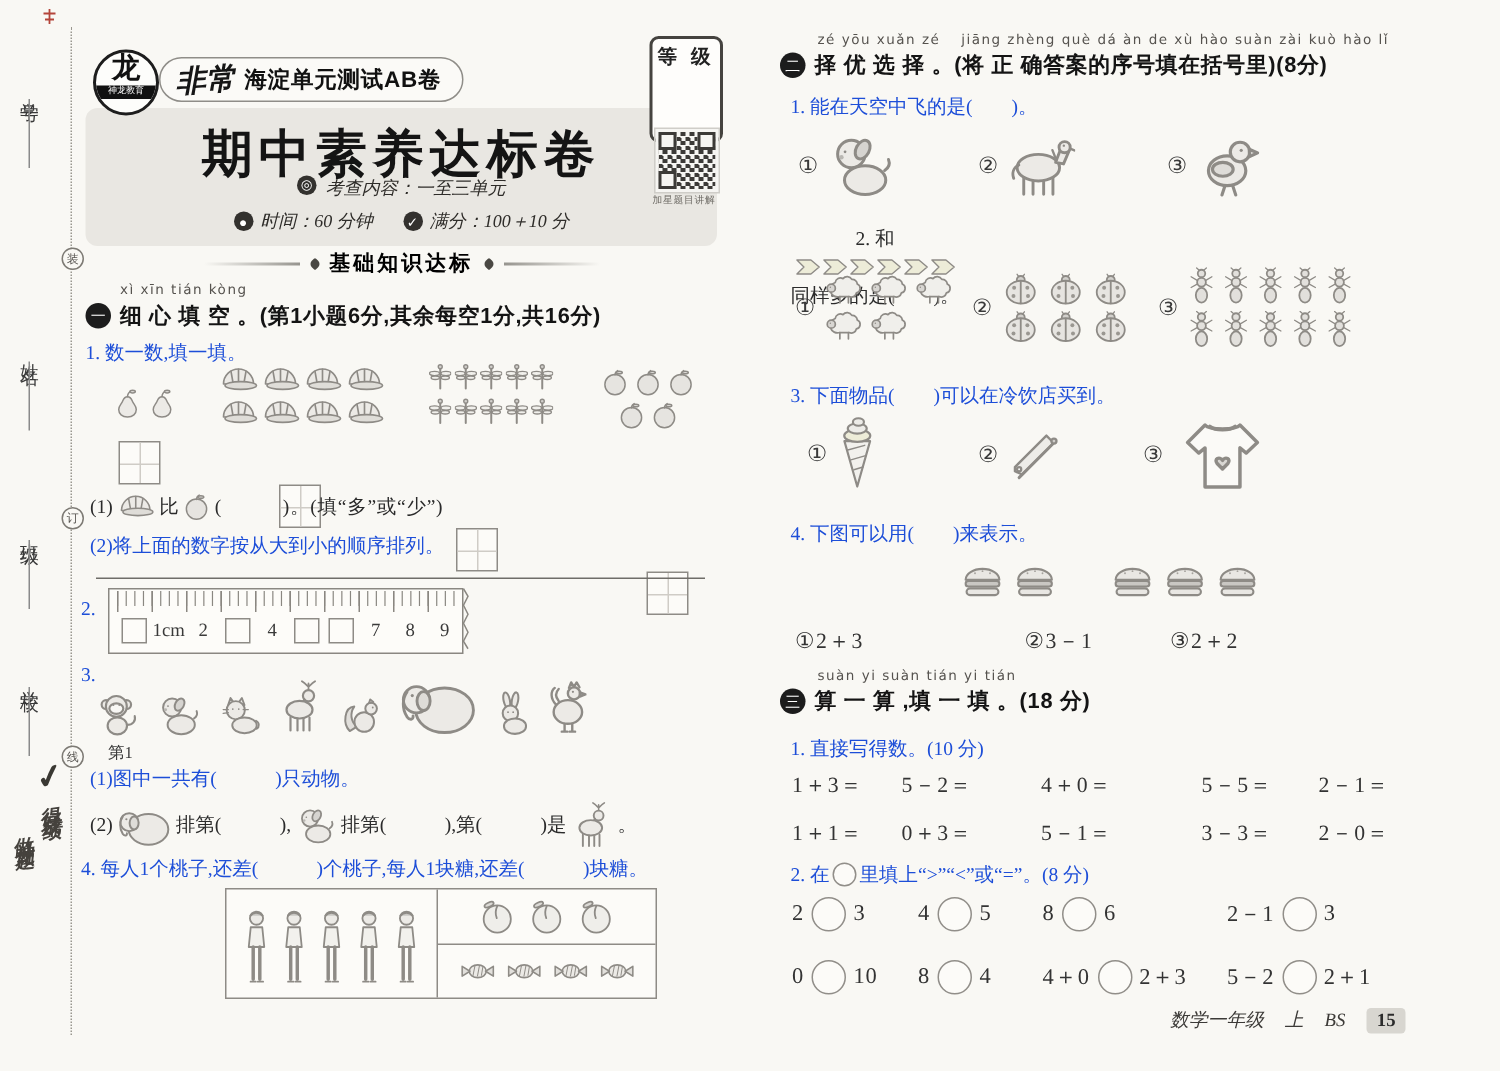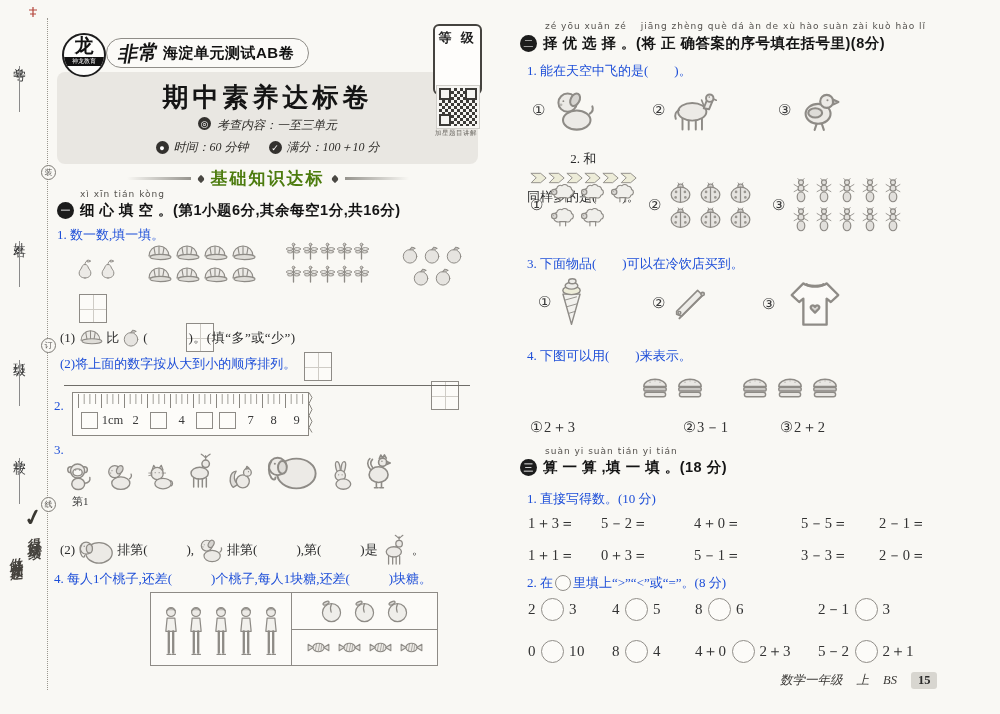--- a/index.html
+++ b/index.html
@@ -20,39 +20,39 @@
   
   .band{left:57px;top:72px;width:421px;height:92px;background:#e9e7e2;border-radius:8px;}
   .logo-circle{left:62px;top:33px;width:40px;height:40px;border:2px solid #1d1d1d;border-radius:50%;background:#fdfdfb;
     display:flex;flex-direction:column;align-items:center;justify-content:flex-start;overflow:hidden;}
   .logo-glyph{font-size:19px;font-weight:bold;color:#111;line-height:22px;}
   .logo-bar{background:#111;color:#fff;font-size:6px;line-height:9px;width:100%;text-align:center;letter-spacing:0;}
   .brandpill{left:106px;top:38px;height:28px;border:1.5px solid #8f8d88;border-radius:16px;background:#fbfaf7;
     display:flex;align-items:center;padding:0 14px 0 10px;gap:6px;}
   .brand-script{font-size:20px;font-weight:bold;font-style:italic;color:#161616;transform:rotate(-4deg);}
   .series{font-size:15px;font-weight:bold;color:#111;letter-spacing:0.5px;font-family:"Liberation Sans",sans-serif;}
-  .main-title{left:57px;top:80px;width:421px;text-align:center;font-size:26px;font-weight:bold;letter-spacing:4px;color:#141414;
+  .main-title{left:57px;top:80px;width:421px;text-align:center;font-size:34px;font-weight:bold;letter-spacing:4px;color:#141414;
     font-family:"Liberation Sans","DejaVu Sans",sans-serif;}
   .scopeline{left:57px;top:117px;width:421px;display:flex;justify-content:center;gap:6px;font-size:12px;font-style:italic;color:#2e2c29;}
   .metaline{left:57px;top:139px;width:421px;display:flex;justify-content:center;gap:20px;font-size:12px;font-style:italic;color:#2e2c29;}
   .bullet{display:inline-flex;width:13px;height:13px;border-radius:50%;background:#33312e;color:#fff;font-size:9px;
     align-items:center;justify-content:center;font-style:normal;}
   .gradebox{left:433px;top:24px;width:45px;height:67px;background:#fefdfb;border:2px solid #45433f;border-radius:6px;}
   .gradebox span{display:block;text-align:center;font-size:13px;font-weight:bold;letter-spacing:3px;margin-top:3px;color:#222;}
   .qr{left:437px;top:86px;width:38px;height:38px;background:
       repeating-conic-gradient(#3c3a37 0% 25%, #f6f5f2 0% 50%) 0 0/6px 6px;border:2px solid #f6f5f2;outline:1px solid #cfcdc8;}
   .qr i{position:absolute;width:8px;height:8px;border:2px solid #3c3a37;background:#f6f5f2;}
   .qr i.tl{left:0;top:0;} .qr i.tr{right:0;top:0;} .qr i.bl{left:0;bottom:0;}
   .qrcap{left:430px;top:129px;width:52px;text-align:center;font-size:6.5px;color:#6b6862;letter-spacing:0.5px;}
   
   .banner{left:57px;top:167px;width:421px;display:flex;align-items:center;justify-content:center;gap:7px;}
   .banner .line{width:64px;height:2.5px;background:linear-gradient(90deg,rgba(150,148,142,0),#96948e);}
   .banner .line.r{background:linear-gradient(90deg,#96948e,rgba(150,148,142,0));}
   .banner .leaf{width:6px;height:6px;background:#4a4843;transform:rotate(45deg);border-radius:1px 50% 1px 50%;}
-  .banner .txt{font-size:17px;font-weight:bold;letter-spacing:2px;color:#4d7c0f;font-family:Liberation Sans, sans-serif;}
+  .banner .txt{font-size:14px;font-weight:bold;letter-spacing:2px;color:#000000;font-family:Liberation Sans, sans-serif;}
   .seccircle{display:inline-flex;width:17px;height:17px;border-radius:50%;background:#1c1c1c;color:#fff;
     font-size:10px;align-items:center;justify-content:center;flex:none;}
   .sechead{font-size:14.5px;font-weight:bold;color:#141414;letter-spacing:0.5px;font-family:"Liberation Sans",sans-serif;}
   
   .ic{stroke:#8e8b86;stroke-width:1.1px;fill:none;stroke-linecap:round;stroke-linejoin:round;flex:none;width:24px;height:24px;}
   .ig{display:flex;flex-wrap:wrap;align-items:flex-end;}
   .g-pear{gap:5px;} .g-pear .ic{width:18px;height:22px;}
   .g-cap{width:114px;gap:2px;} .g-cap .ic{width:26px;height:20px;}
   .g-drg{width:88px;gap:2px;} .g-drg .ic{width:15px;height:21px;}
   .g-apple{width:70px;gap:4px;justify-content:center;} .g-apple .ic{width:18px;height:18px;}
@@ -542,20 +542,21 @@
         <use href="#sym-elephant"></use>
       </svg>
       <svg class="ic ic-rabbit">
         <use href="#sym-rabbit"></use>
       </svg>
       <svg class="ic ic-rooster">
         <use href="#sym-rooster"></use>
       </svg>
     </div>
   <div class="abs" style="left:72px;top:494px;font-size:11px;color:#3a3a3a;">第1</div>
+  <div class="abs qtext" style="left:60px;top:510px;">(1)图中一共有(　　　)只动物。</div>
   <div class="abs il" style="left:60px;top:532px;height:36px;">
     <span>(2)</span>
     <span class="il il-elephant">
         <svg class="ic ic-elephant">
           <use href="#sym-elephant"></use>
         </svg>
       </span>
     <span>排第(　　　),</span>
     <span class="il il-dog">
         <svg class="ic ic-dog">

